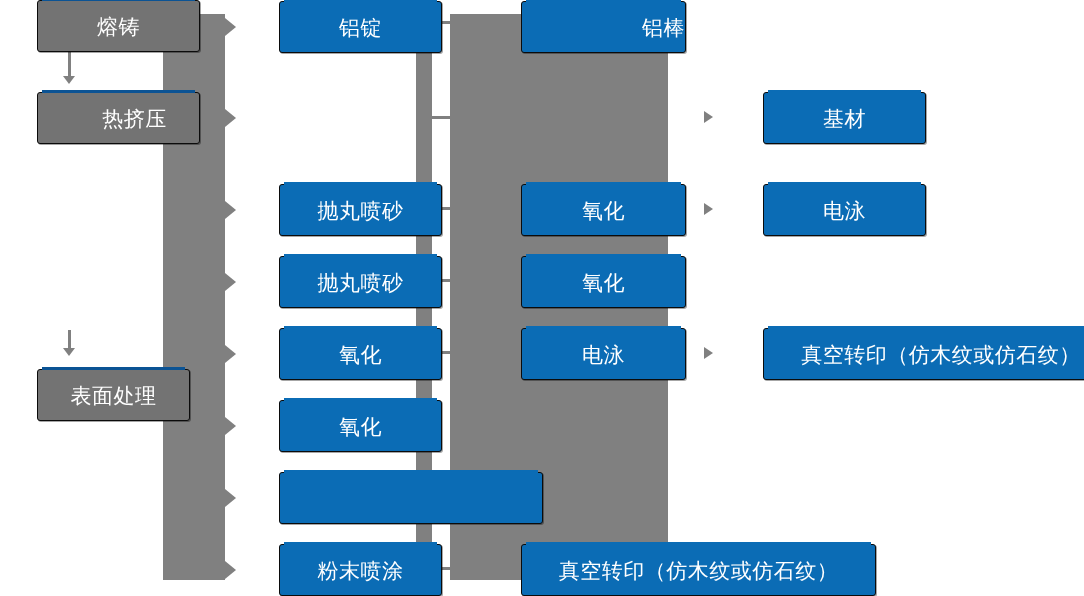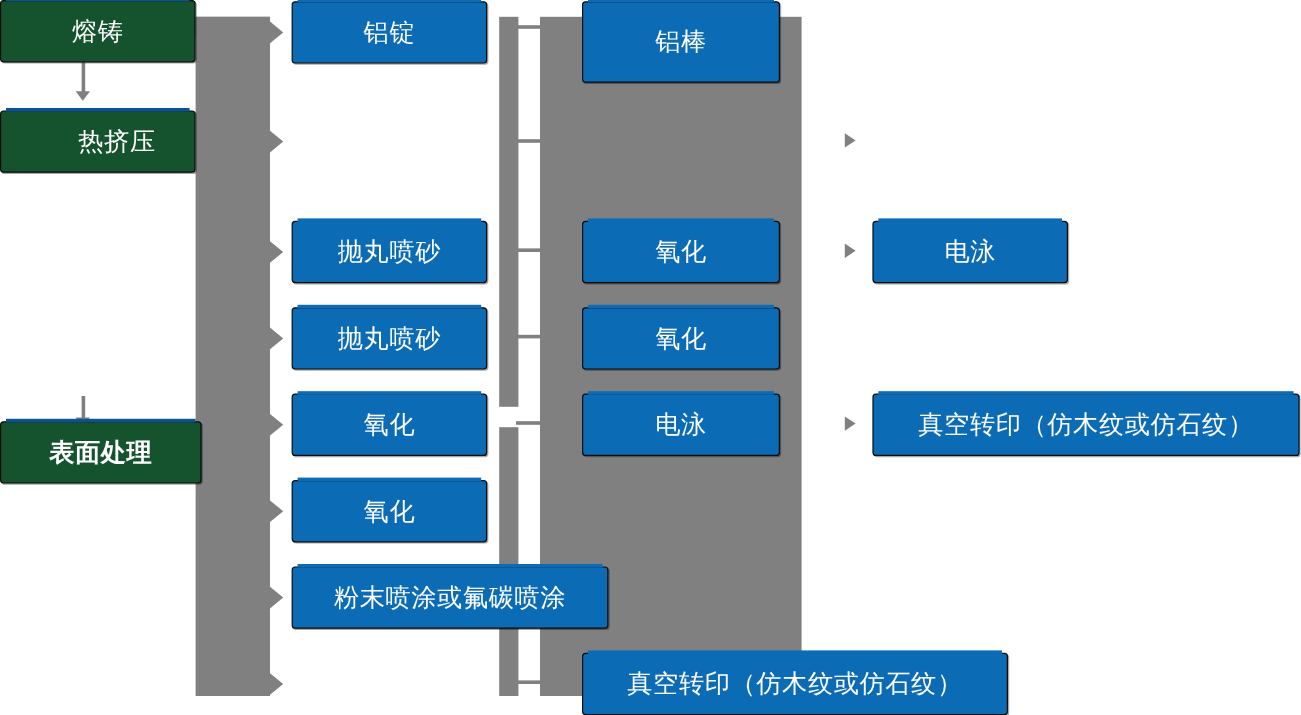--- a/index.html
+++ b/index.html
@@ -52,22 +52,22 @@
     justify-content: center;
     color: #ffffff;
     font-size: 21px;
     line-height: 1;
     letter-spacing: 0.5px;
     border: 1px solid #0b0b0b;
     border-radius: 3px;
     box-shadow: 1px 1px 0 rgba(0,0,0,0.35);
     white-space: nowrap;
   }
-  .node.dark  { background: #14532d; }
-  .node.light { background: #0B6CB5; }
+  .node.dark  { background: #737373; margin-left: 37px; }
+  .node.light { background: #0B6CB5; margin-left: 36px; }
   .node .cap {
     position: absolute;
     left: 4px;
     right: 4px;
     top: -3px;
     height: 3px;
     background: #0B6CB5;
   }
   .node.dark .cap { background: #0B5394; }
 </style>
@@ -115,21 +115,21 @@
   <div class="node dark" style="left:0px; top:0px; width:163px; height:52px;">
     <span class="cap"></span>
     <span>熔铸</span>
   </div>
 
   <div class="node dark" style="left:0px; top:92px; width:163px; height:52px;padding-left:32px;">
     <span class="cap"></span>
     <span>热挤压</span>
   </div>
 
-  <div class="node dark" style="left:0px; top:351px; width:168px; height:52px;font-weight:bold;">
+  <div class="node dark" style="left:0px; top:369px; width:153px; height:52px;">
     <span class="cap"></span>
     <span>表面处理</span>
   </div>
 
   <div class="node light" style="left:243px; top:1px; width:163px; height:52px;">
     <span class="cap"></span>
     <span>铝锭</span>
   </div>
 
 
@@ -148,25 +148,28 @@
     <span>氧化</span>
   </div>
 
   <div class="node light" style="left:243px; top:400px; width:163px; height:52px;">
     <span class="cap"></span>
     <span>氧化</span>
   </div>
 
   <div class="node light" style="left:243px; top:472px; width:264px; height:52px;">
     <span class="cap"></span>
-    <span>粉末喷涂或氟碳喷涂</span>
-  </div>
-
-
-  <div class="node light" style="left:485px; top:1px; width:165px; height:68px;">
+  </div>
+
+  <div class="node light" style="left:243px; top:544px; width:163px; height:52px;">
+    <span class="cap"></span>
+    <span>粉末喷涂</span>
+  </div>
+
+  <div class="node light" style="left:485px; top:1px; width:165px; height:52px;justify-content:flex-end;">
     <span class="cap"></span>
     <span>铝棒</span>
   </div>
 
 
   <div class="node light" style="left:485px; top:184px; width:165px; height:52px;">
     <span class="cap"></span>
     <span>氧化</span>
   </div>
 
@@ -178,20 +181,24 @@
   <div class="node light" style="left:485px; top:328px; width:165px; height:52px;">
     <span class="cap"></span>
     <span>电泳</span>
   </div>
 
   <div class="node light" style="left:485px; top:544px; width:355px; height:52px;">
     <span class="cap"></span>
     <span>真空转印（仿木纹或仿石纹）</span>
   </div>
 
+  <div class="node light" style="left:727px; top:92px; width:163px; height:52px;">
+    <span class="cap"></span>
+    <span>基材</span>
+  </div>
 
   <div class="node light" style="left:727px; top:184px; width:163px; height:52px;">
     <span class="cap"></span>
     <span>电泳</span>
   </div>
 
   <div class="node light" style="left:727px; top:328px; width:356px; height:52px;">
     <span class="cap"></span>
     <span>真空转印（仿木纹或仿石纹）</span>
   </div>

